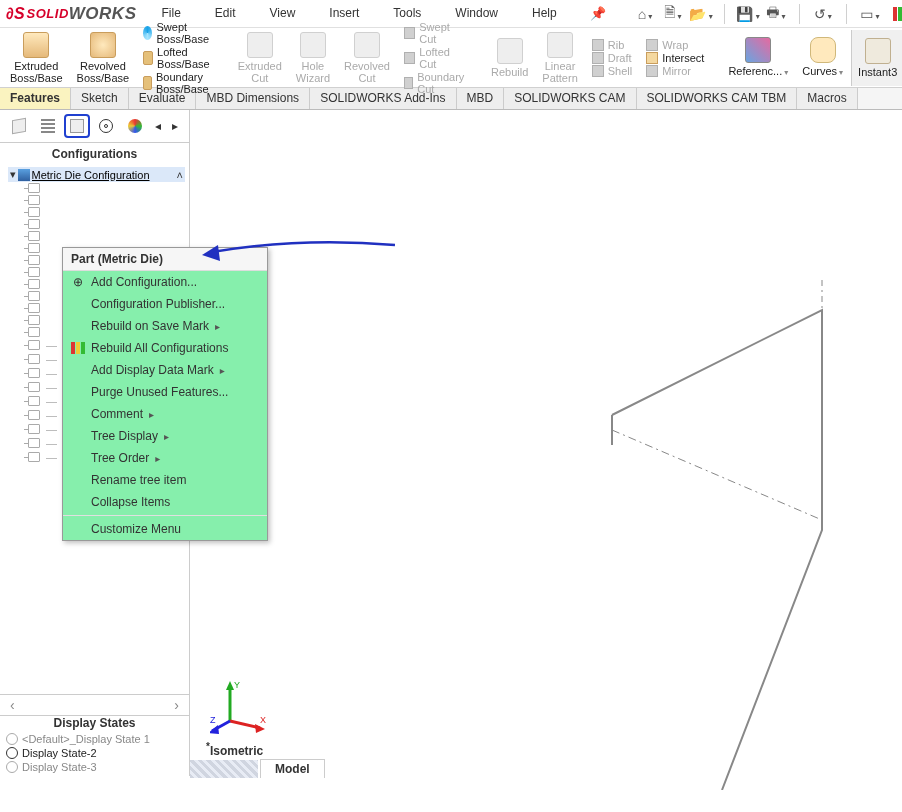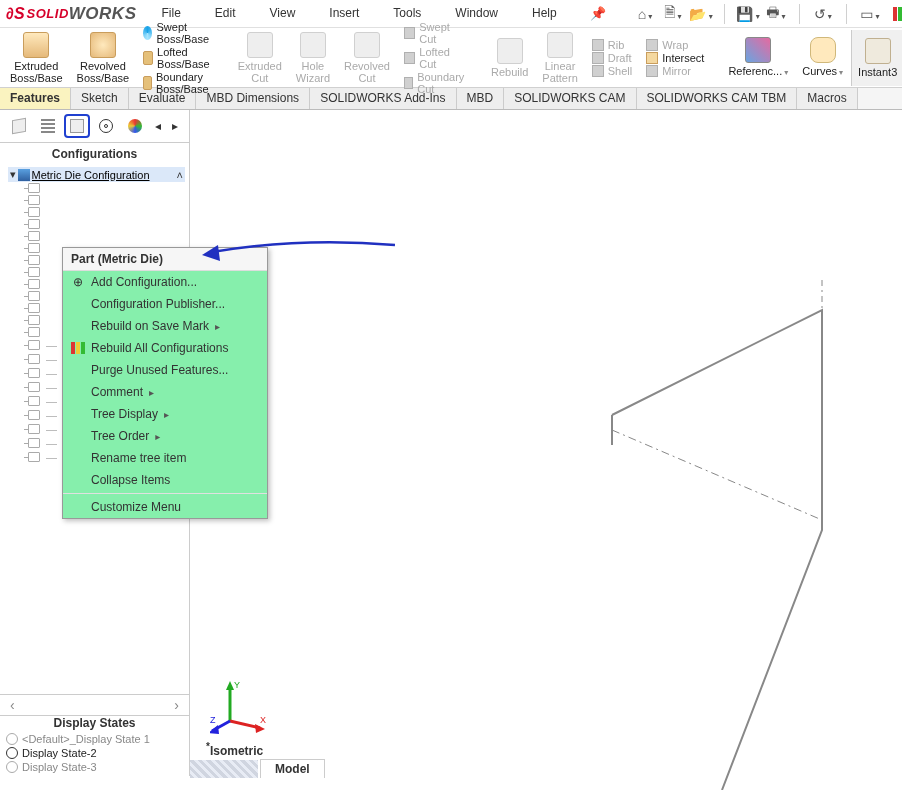--- a/index.html
+++ b/index.html
@@ -468,20 +468,25 @@
   <div class="ctx-item">
     <span class="ctx-ico stoplight">
         <span class="sl-r"></span>
         <span class="sl-y"></span>
         <span class="sl-g"></span>
       </span>
     <span>Rebuild All Configurations</span>
   </div>
   <div class="ctx-item">
     <span class="ctx-ico"></span>
+    <span>Add Display Data Mark</span>
+      <span class="sub"></span>
+  </div>
+  <div class="ctx-item">
+    <span class="ctx-ico"></span>
     <span>Purge Unused Features...</span>
   </div>
   <div class="ctx-item">
     <span class="ctx-ico"></span>
     <span>Comment</span>
       <span class="sub"></span>
   </div>
   <div class="ctx-item">
     <span class="ctx-ico"></span>
     <span>Tree Display</span>

